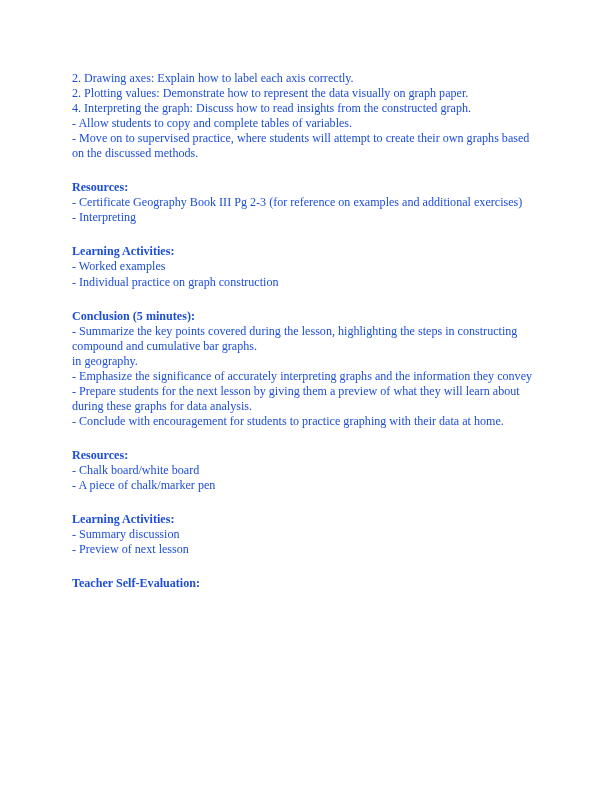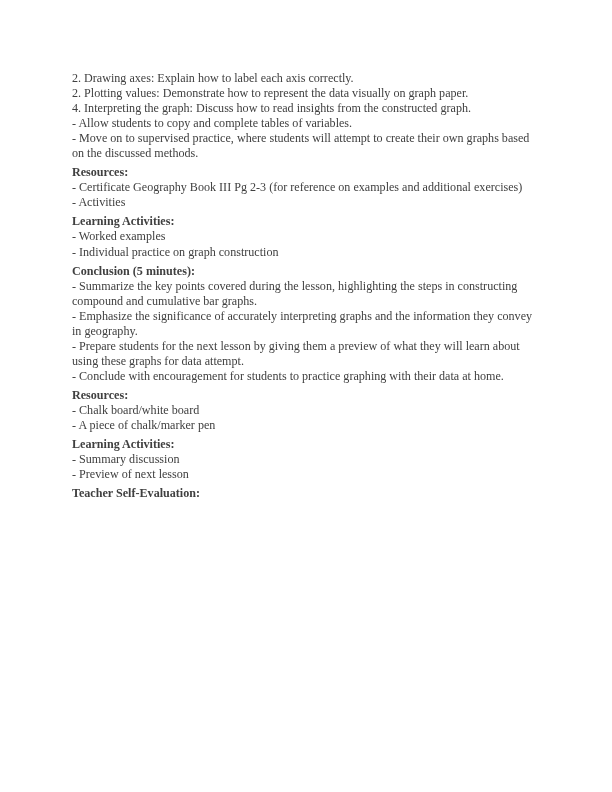--- a/index.html
+++ b/index.html
@@ -31,47 +31,47 @@
     font-size: 12.1px;
     line-height: 15.05px;
     font-weight: 400;
   }
   .line {
     white-space: nowrap;
     height: 15.05px;
   }
   .heading {
     font-weight: 700;
-    margin-top: 4px; 
+    margin-top: 19px; 
   }
 </style>
 </head>
 <body style="background: rgb(255, 255, 255);">
 
 <div class="page">
-  <div class="content" style="color: #404040;">
+  <div class="content" style="color: #1d4ed8;">
       <div class="line">2. Drawing axes: Explain how to label each axis correctly.</div>
       <div class="line">2. Plotting values: Demonstrate how to represent the data visually on graph paper.</div>
       <div class="line">4. Interpreting the graph: Discuss how to read insights from the constructed graph.</div>
       <div class="line">- Allow students to copy and complete tables of variables.</div>
       <div class="line">- Move on to supervised practice, where students will attempt to create their own graphs based</div>
       <div class="line">on the discussed methods.</div>
       <div class="line heading">Resources:</div>
       <div class="line">- Certificate Geography Book III Pg 2-3 (for reference on examples and additional exercises)</div>
-      <div class="line">- Activities</div>
+      <div class="line">- Interpreting</div>
       <div class="line heading">Learning Activities:</div>
       <div class="line">- Worked examples</div>
       <div class="line">- Individual practice on graph construction</div>
       <div class="line heading">Conclusion (5 minutes):</div>
       <div class="line">- Summarize the key points covered during the lesson, highlighting the steps in constructing</div>
       <div class="line">compound and cumulative bar graphs.</div>
+      <div class="line">in geography.</div>
       <div class="line">- Emphasize the significance of accurately interpreting graphs and the information they convey</div>
-      <div class="line">in geography.</div>
       <div class="line">- Prepare students for the next lesson by giving them a preview of what they will learn about</div>
-      <div class="line">using these graphs for data attempt.</div>
+      <div class="line">during these graphs for data analysis.</div>
       <div class="line">- Conclude with encouragement for students to practice graphing with their data at home.</div>
       <div class="line heading">Resources:</div>
       <div class="line">- Chalk board/white board</div>
       <div class="line">- A piece of chalk/marker pen</div>
       <div class="line heading">Learning Activities:</div>
       <div class="line">- Summary discussion</div>
       <div class="line">- Preview of next lesson</div>
       <div class="line heading">Teacher Self-Evaluation:</div>
     </div>
 </div>

